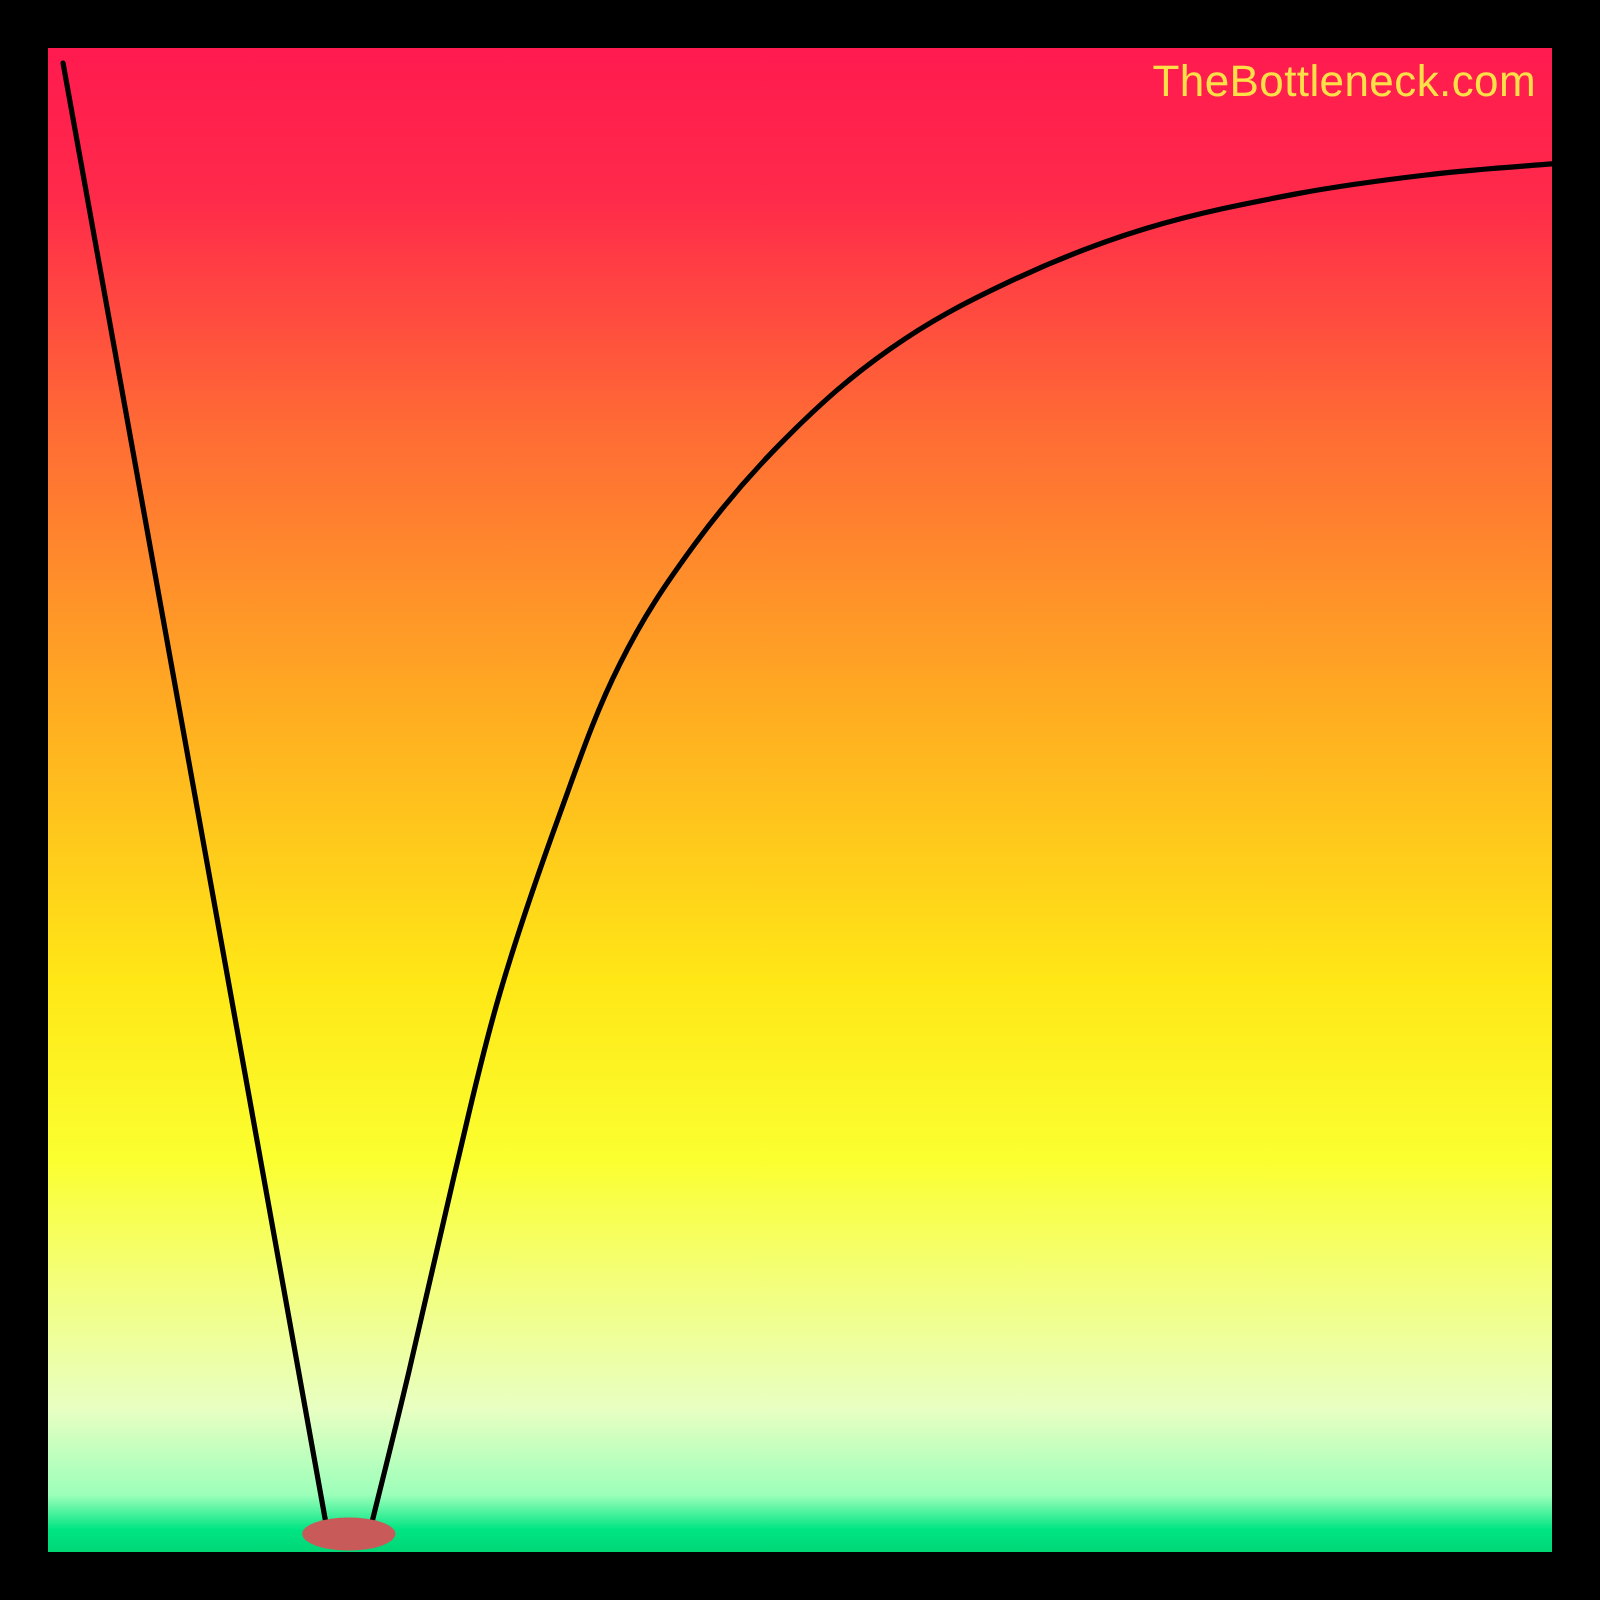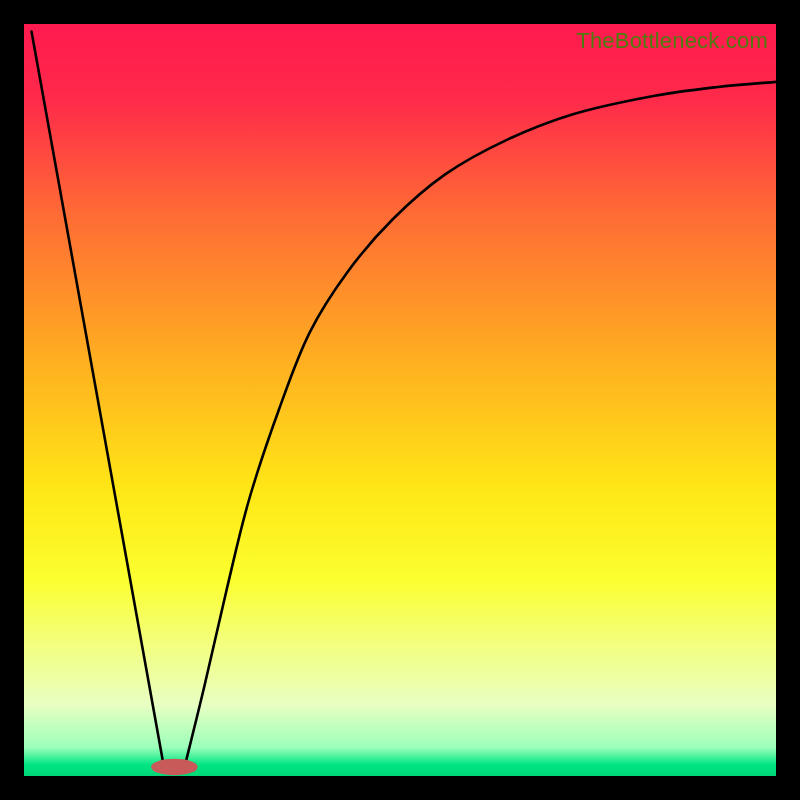--- a/index.html
+++ b/index.html
@@ -16,21 +16,21 @@
     left: 24px;
     top: 24px;
     width: 752px;
     height: 752px;
     background: #000;
   }
   .watermark {
     position: absolute;
     top: 4px;
     right: 8px;
-    color: #4d7c0f;
+    color: #fde047;
     font-size: 22px;
     font-weight: 500;
     letter-spacing: 0.2px;
     z-index: 5;
   }
   svg {
     display: block;
   }
 </style>
 </head>

